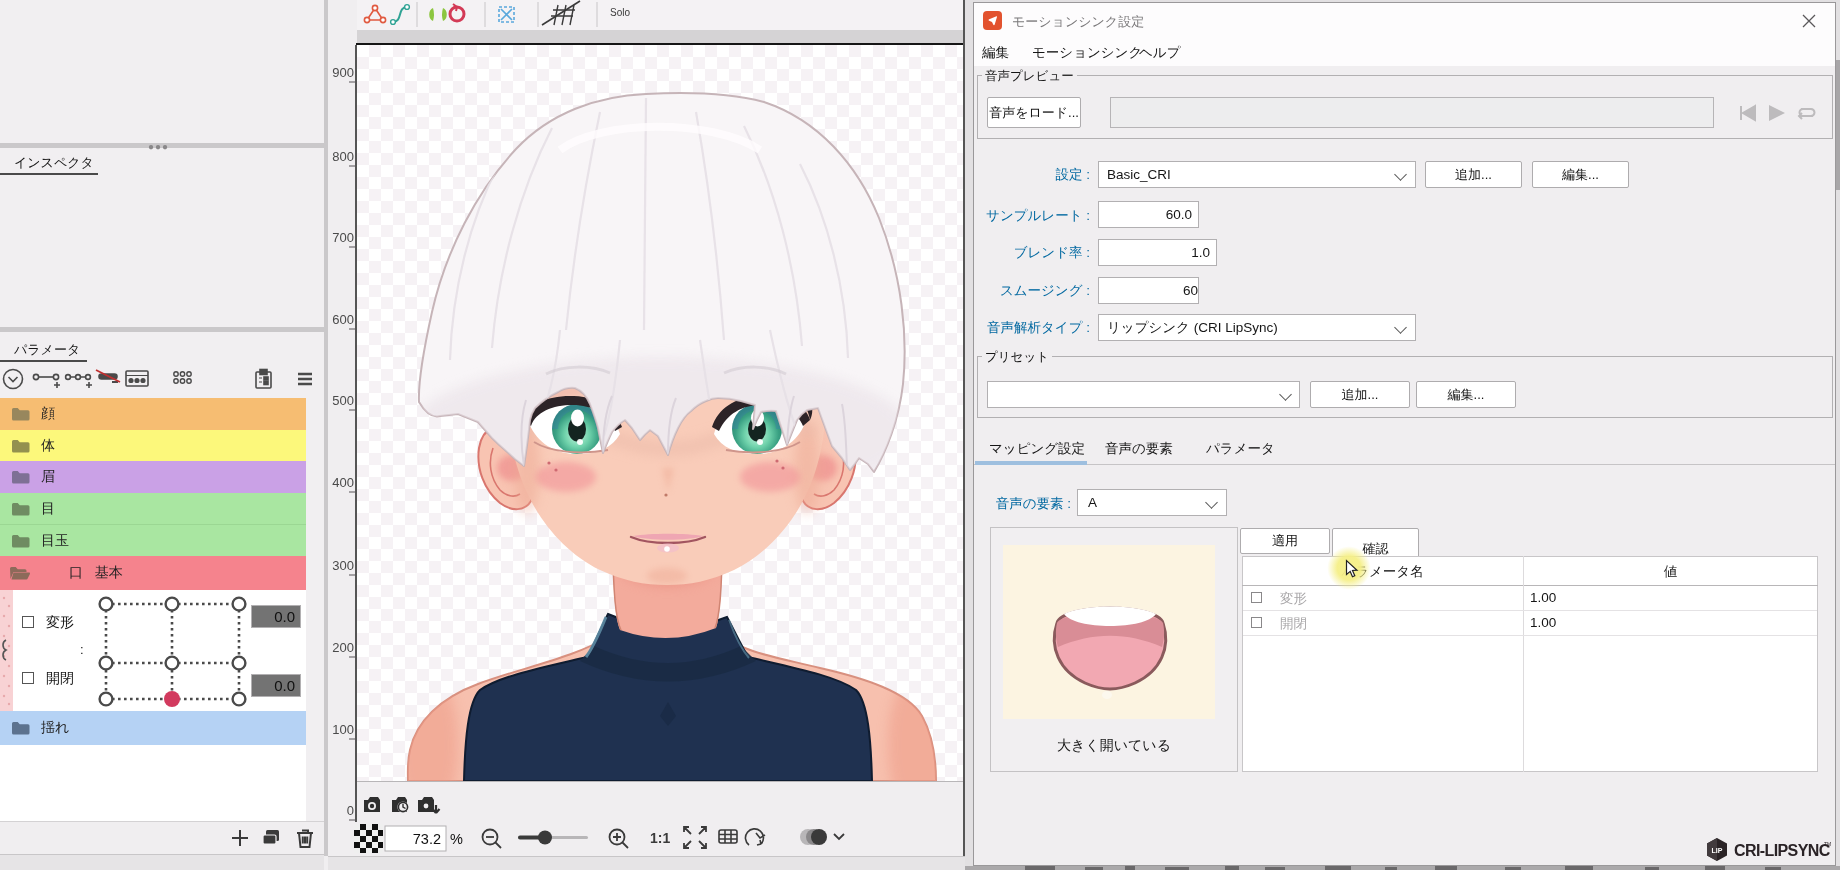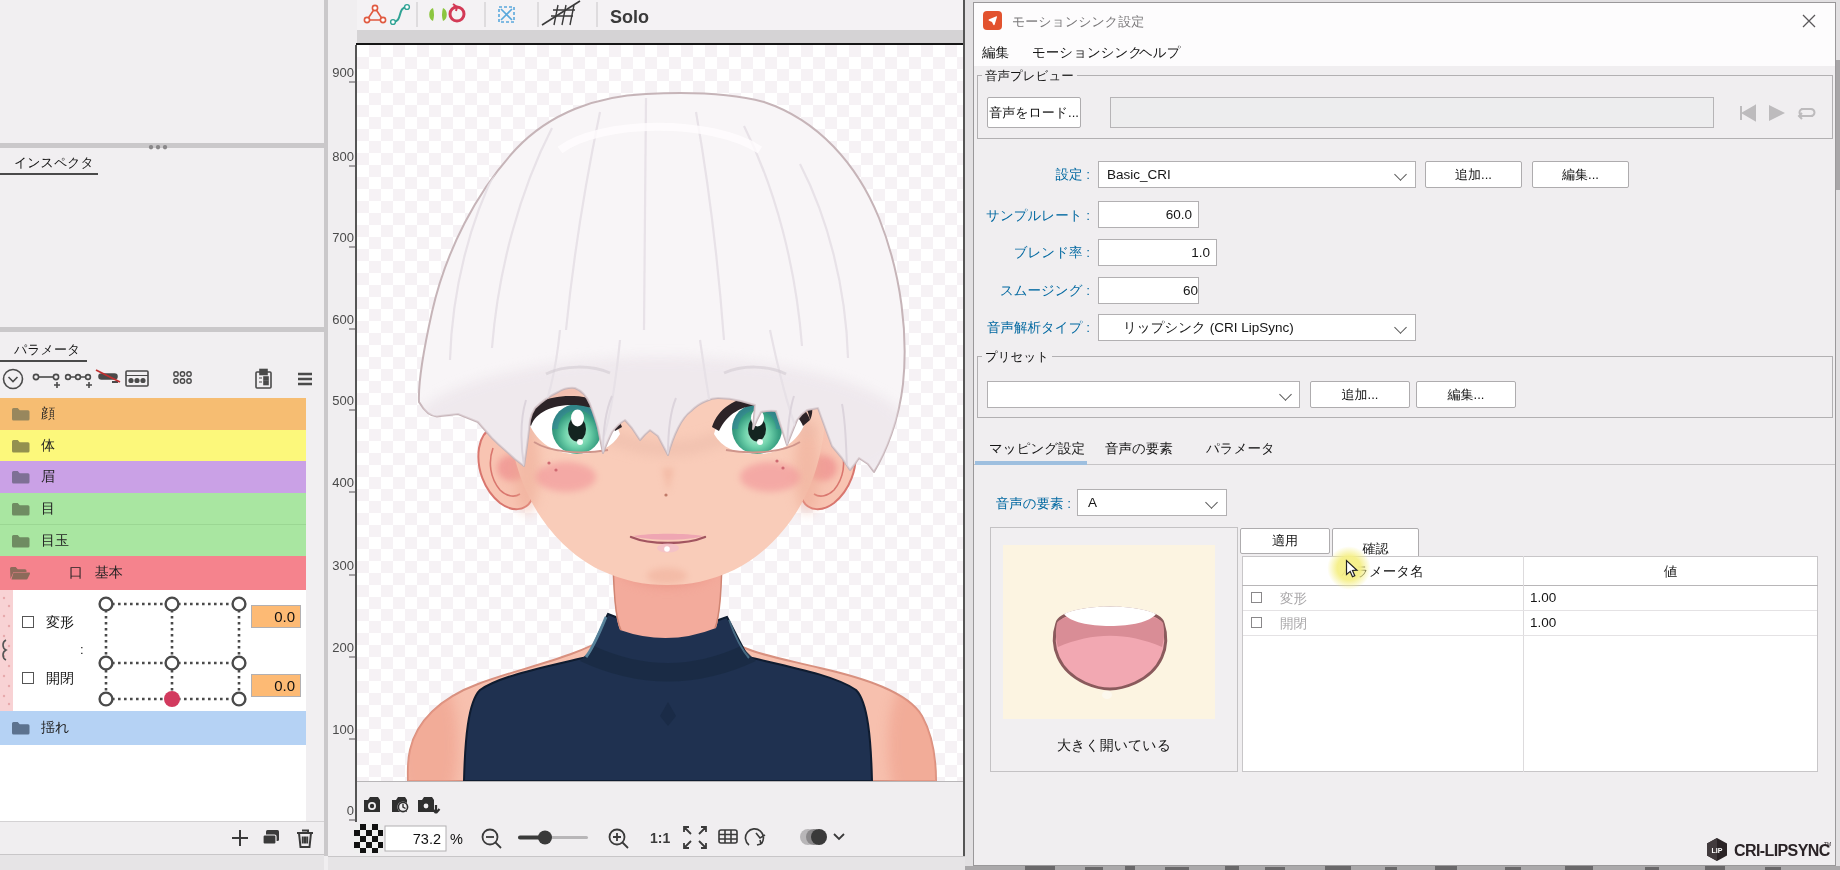--- a/index.html
+++ b/index.html
@@ -5,21 +5,21 @@
 html,body{width:1840px;height:870px;overflow:hidden;background:#f0eef0;font-family:"Liberation Sans",sans-serif;}
 .abs{position:absolute}
 .lbl{color:#151515}
 .btn{position:absolute;background:#fff;border:1px solid #aeacae;border-radius:2px;display:flex;align-items:center;justify-content:center;font-size:13px;color:#151515}
 .fld{position:absolute;background:#fff;border:1px solid #b2b0b2;font-size:13.5px;color:#151515;display:flex;align-items:center}
 .combo{position:absolute;background:#fff;border:1px solid #b2b0b2;font-size:13.5px;color:#151515;display:flex;align-items:center}
 .chev{position:absolute;width:9px;height:9px;border-left:1.6px solid #555;border-bottom:1.6px solid #555;transform:rotate(-45deg)}
 .rowlbl{position:absolute;font-size:13.5px;color:#0369a1;text-align:right;width:200px}
 .prow{position:absolute;left:0;width:306px;height:32px;display:flex;align-items:center;font-size:14px;color:#222}
 .ptx{margin-left:10px}
-.gridv{position:absolute;background:#fdba74;border:1px solid #b2b0b2;font-size:15px;color:#111;text-align:right;line-height:21px;padding-right:5px}
+.gridv{position:absolute;background:#737373;border:1px solid #b2b0b2;font-size:15px;color:#111;text-align:right;line-height:21px;padding-right:5px}
 </style></head>
 <body>
 
 <div class="abs" style="left:0;top:0;width:324px;height:870px;background:#f1eff1"></div>
 <div class="abs" style="left:0;top:143px;width:324px;height:5px;background:#cac8ca"></div>
 <div class="abs" style="left:148px;top:141px;width:30px;height:4px;color:#8a888a;font-size:10px;letter-spacing:1px">●●●</div>
 <div class="abs lbl" style="left:14px;top:154px;font-size:13px">インスペクタ</div>
 <div class="abs" style="left:0;top:173px;width:98px;height:2px;background:#4a4a4a"></div>
 <div class="abs" style="left:0;top:327px;width:324px;height:5px;background:#cac8ca"></div>
 <div class="abs lbl" style="left:14px;top:341px;font-size:13px">パラメータ</div>
@@ -208,21 +208,21 @@
 <rect x="142" y="7" width="15" height="15" stroke-dasharray="3 2"></rect>
         <path d="M144 9 L155 20 M155 9 L144 20"></path>
 </g>
 <path d="M181 2 V27" stroke="#c8c6c8"></path>
 <g stroke="#3a3a3a" stroke-width="1.4" fill="none">
 <path d="M196 10 h22 M194 16 h22 M201 5 l-4 20 M209 5 l-4 20 M217 5 l-4 20"></path>
 </g>
 <path d="M185 25 L223 1" stroke="#3a3a3a" stroke-width="1.6"></path>
 <path d="M240 2 V27" stroke="#c8c6c8"></path>
 </svg></div>
-<div class="abs" style="left:610px;top:7px;font-size:18px;font-weight:bold;color:#3a3a3a">Solo</div>
+<div class="abs" style="left:610px;top:7px;font-size:10px;font-weight:normal;color:#3a3a3a">Solo</div>
 <div class="abs" style="left:357px;top:30px;width:606px;height:13px;background:#d5d3d5"></div>
 <div class="abs" style="left:356px;top:43px;width:608px;height:2px;background:#151515"></div>
 
 <div class="abs" style="left:357px;top:45px;width:606px;height:736px;background:#fff;background-image:linear-gradient(45deg,#f6f2f5 25%,transparent 25%,transparent 75%,#f6f2f5 75%),linear-gradient(45deg,#f6f2f5 25%,transparent 25%,transparent 75%,#f6f2f5 75%);background-size:24px 24px;background-position:0 0,12px 12px"></div>
 <div id="chara" class="abs" style="left:357px;top:45px;width:606px;height:736px"><svg width="606" height="736" viewBox="357 45 606 736">
 <defs>
 <radialGradient id="irisG" cx="50%" cy="62%" r="55%">
 <stop offset="0" stop-color="#c4f4dc"></stop>
           <stop offset="0.45" stop-color="#6fd2ab"></stop>
           <stop offset="0.78" stop-color="#3aa183"></stop>
@@ -450,21 +450,21 @@
 <div class="rowlbl" style="left:890px;top:244px">ブレンド率 :</div>
 <div class="fld" style="left:1098px;top:239px;width:119px;height:27px;justify-content:flex-end">
     <span style="margin-right:6px">1.0</span>
   </div>
 <div class="rowlbl" style="left:890px;top:282px">スムージング :</div>
 <div class="fld" style="left:1098px;top:277px;width:101px;height:27px;justify-content:flex-end">
     <span style="">60</span>
   </div>
 <div class="rowlbl" style="left:890px;top:319px">音声解析タイプ :</div>
 <div class="combo" style="left:1098px;top:314px;width:318px;height:27px">
-    <span style="margin-left:24px">リップシンク (CRI LipSync)</span>
+    <span style="margin-left:8px">リップシンク (CRI LipSync)</span>
   </div>
 <div class="chev" style="left:1396px;top:323px"></div>
 
 <div class="abs" style="left:977px;top:356px;width:856px;height:62px;border:1px solid #b2b0b2"></div>
 <div class="abs lbl" style="left:982px;top:349px;font-size:12.5px;background:#f0eef0;padding:0 3px">プリセット</div>
 <div class="combo" style="left:987px;top:381px;width:313px;height:27px"></div>
 <div class="chev" style="left:1281px;top:390px"></div>
 <div class="btn" style="left:1310px;top:381px;width:100px;height:27px">追加...</div>
 <div class="btn" style="left:1416px;top:381px;width:100px;height:27px">編集...</div>
 

